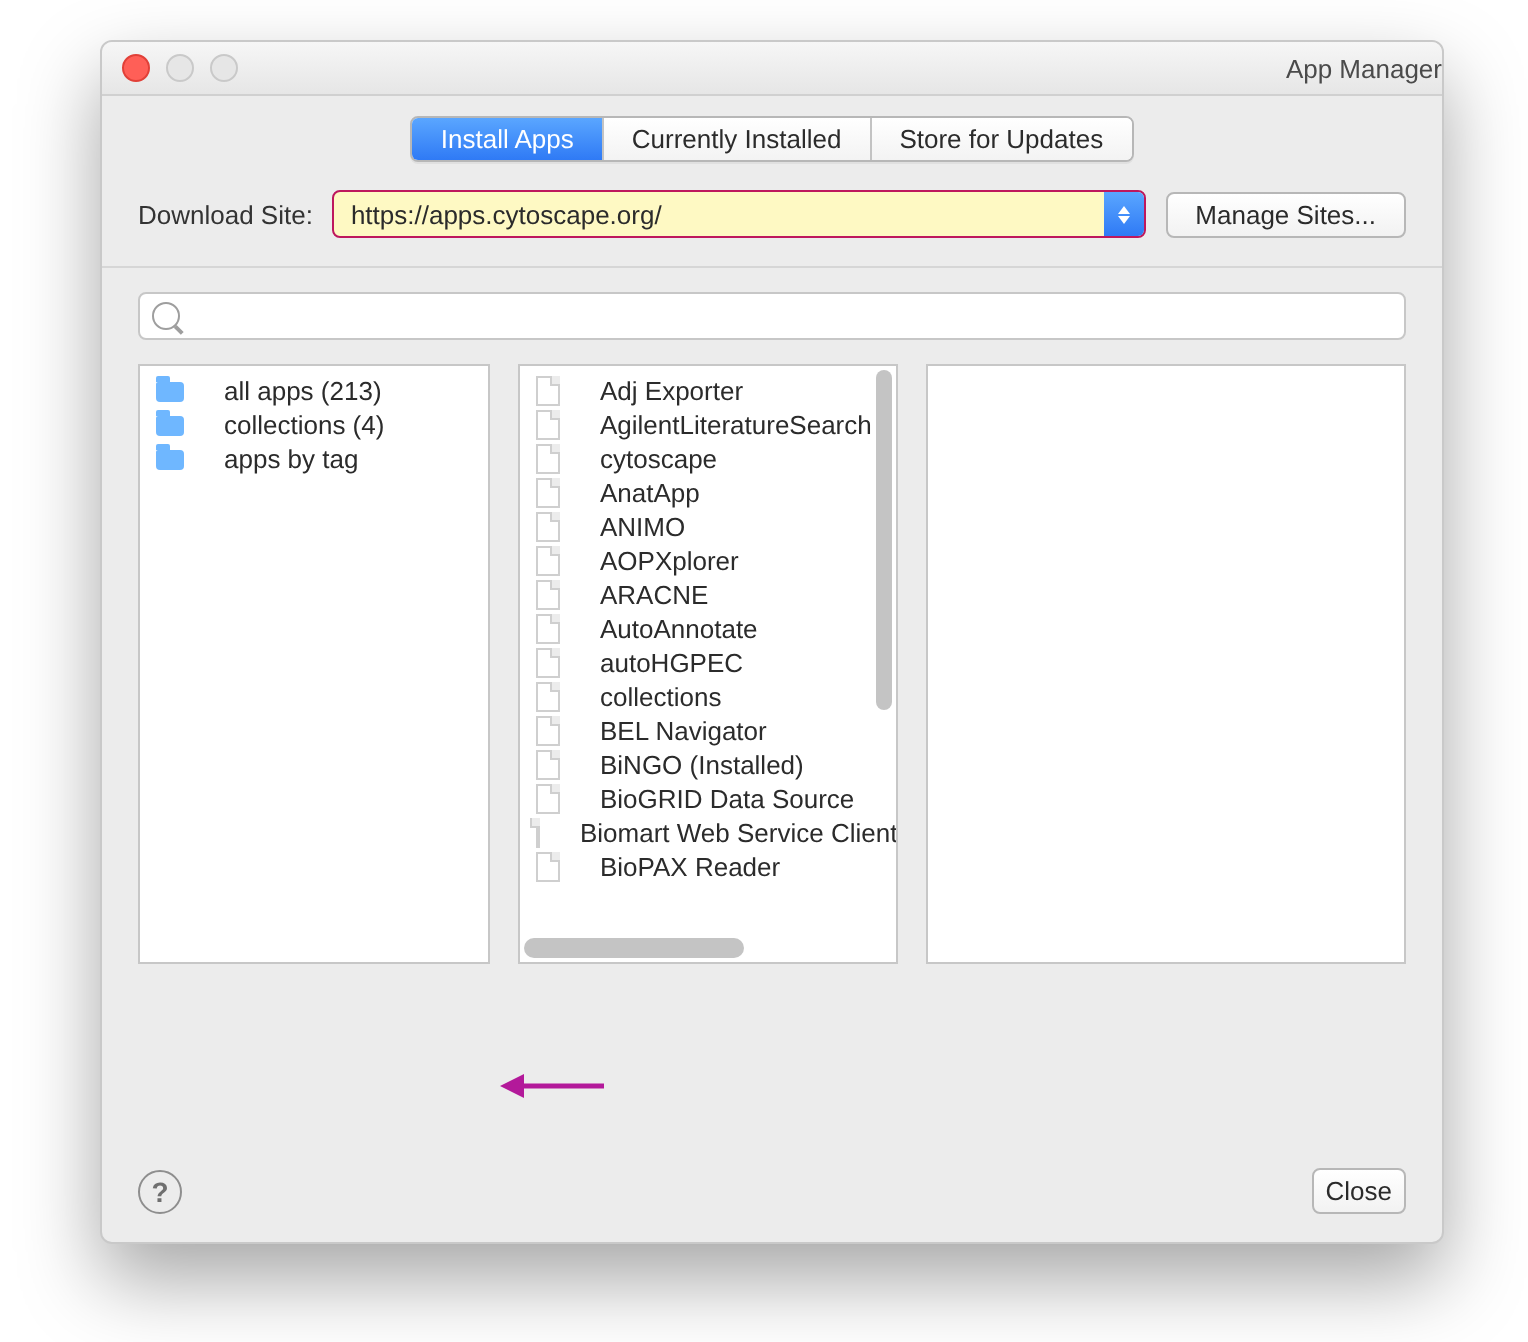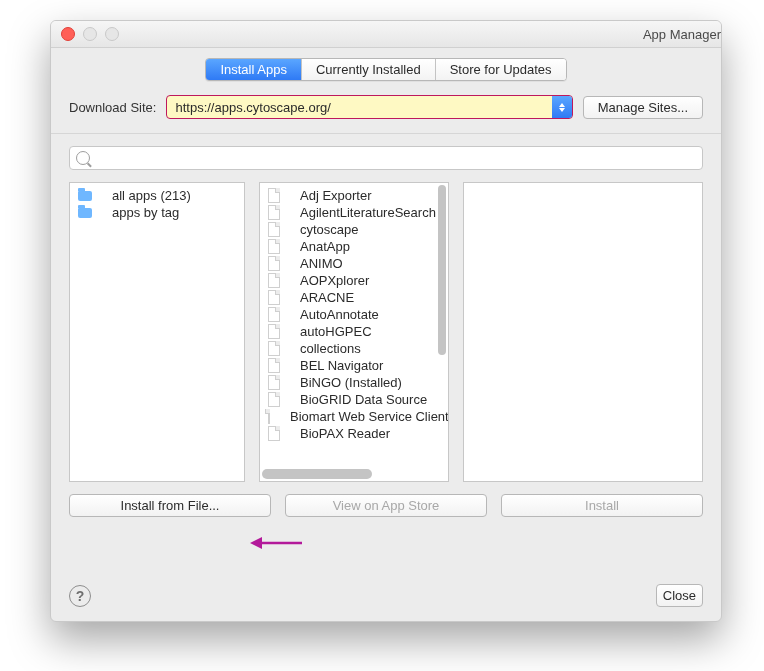--- a/index.html
+++ b/index.html
@@ -335,20 +335,24 @@
 
       <div class="panes">
         <div class="pane left">
           <div class="list">
             <div class="row">
               <span class="folder-icon"></span>
               <span>all apps (213)</span>
             </div>
             <div class="row">
               <span class="folder-icon"></span>
+              <span>collections (4)</span>
+            </div>
+            <div class="row">
+              <span class="folder-icon"></span>
               <span>apps by tag</span>
             </div>
           </div>
         </div>
 
         <div class="pane middle">
           <div class="list">
             <div class="row">
                 <span class="file-icon"></span>
                 <span>Adj Exporter</span>
@@ -414,25 +418,20 @@
             <div class="vscroll-thumb"></div>
           </div>
           <div class="hscroll-track">
             <div class="hscroll-thumb"></div>
           </div>
         </div>
 
         <div class="pane right"></div>
       </div>
 
-      <div class="button-row">
-        <div class="btn wide">Install from File...</div>
-        <div class="btn wide disabled">View on App Store</div>
-        <div class="btn wide disabled">Install</div>
-      </div>
 
     </div>
 
     <div class="footer">
       <div class="help-icon">?</div>
       <div class="btn" style="padding:3px 6px;">Close</div>
     </div>
 
   </div>
 

